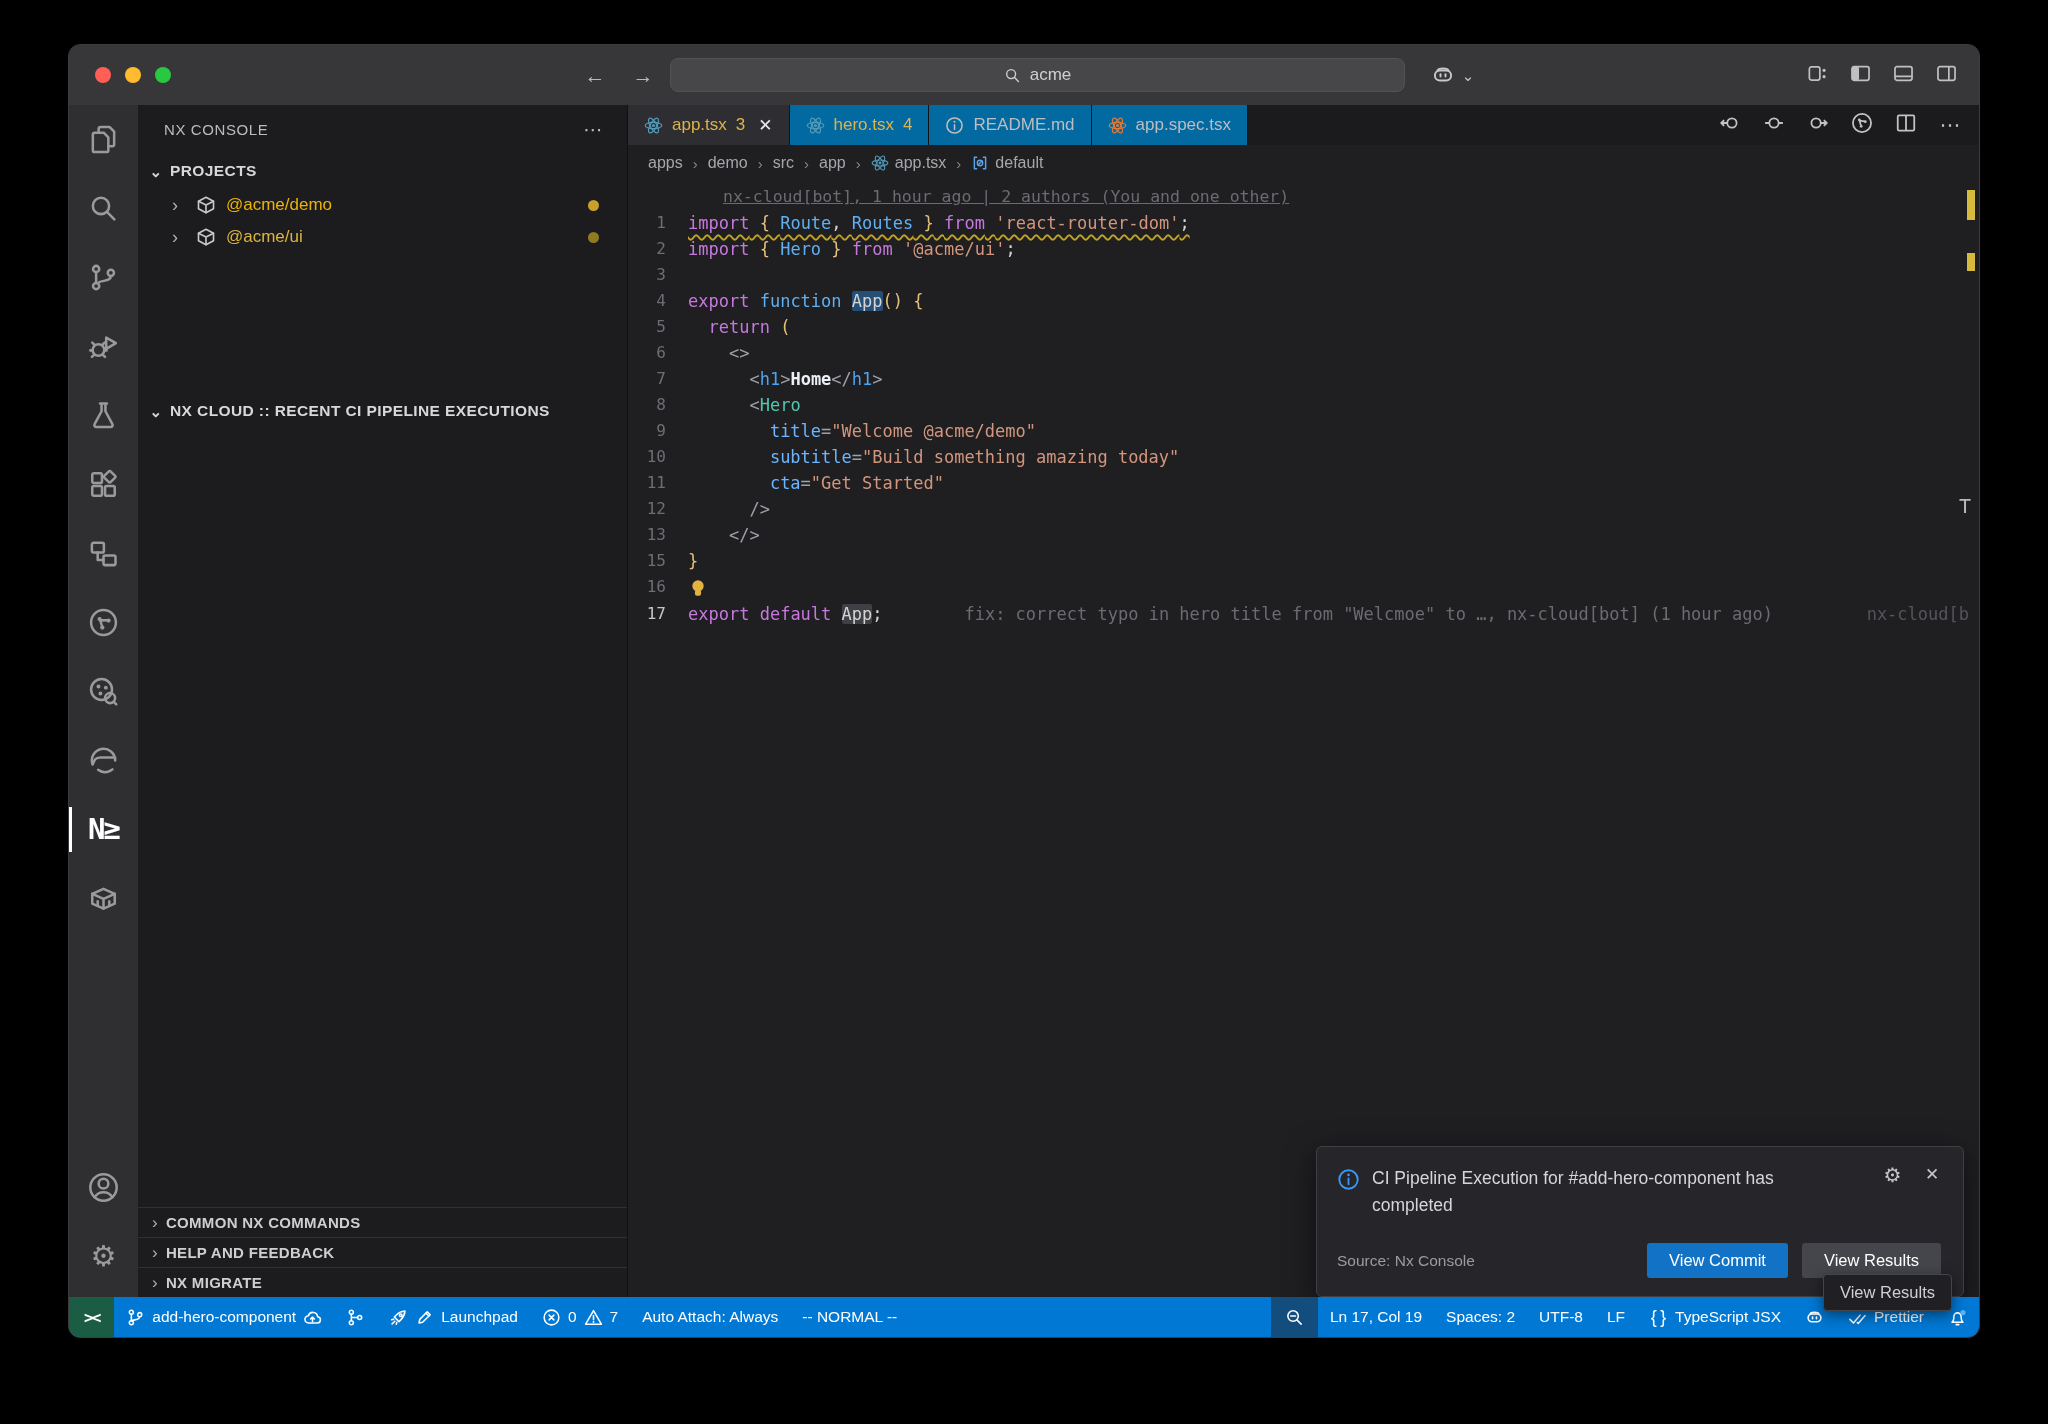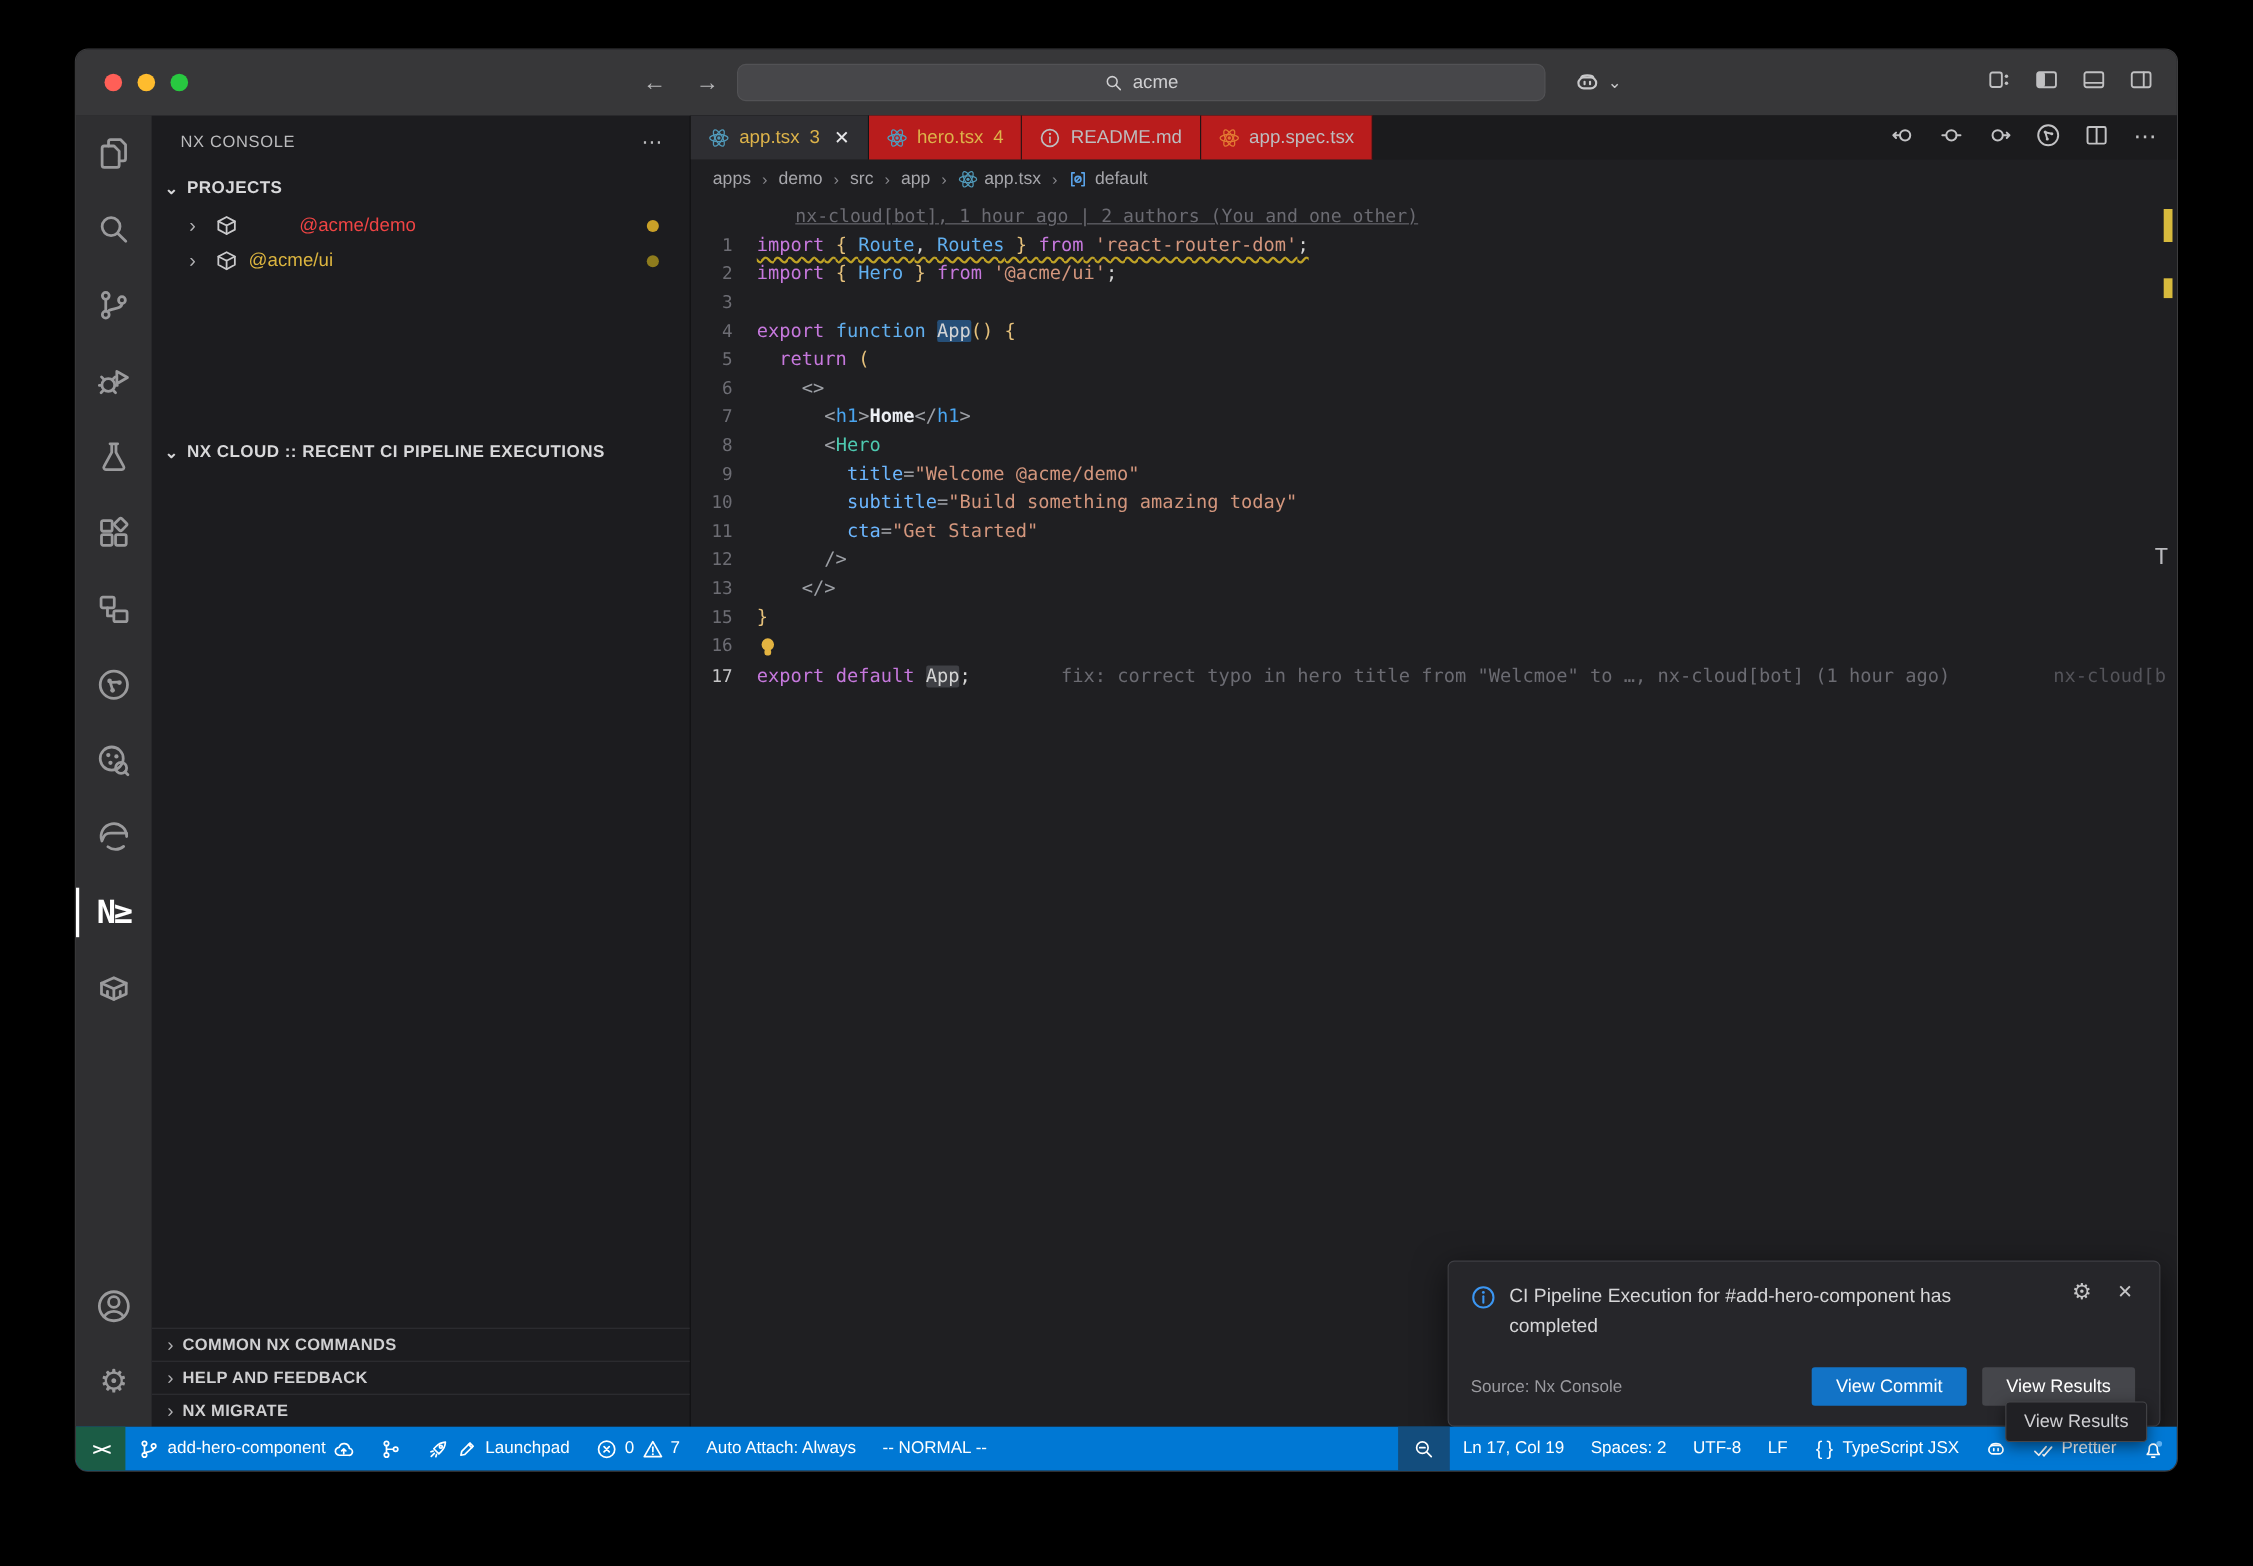--- a/index.html
+++ b/index.html
@@ -55,21 +55,21 @@
   .sb-bottom { margin-top:auto; }
   .collapsed-row { height:30px; border-top:1px solid #303034; display:flex; align-items:center;
     gap:8px; padding-left:14px; font-weight:bold; font-size:15px; letter-spacing:.3px; color:#cfcfd1; }
   .collapsed-row .chev { font-size:17px; color:#b0b0b3; font-weight:normal; }
 
   
   .editor { flex:1 1 auto; display:flex; flex-direction:column; min-width:0;
     background:#1f1f22; position:relative; }
   .tabbar { height:40px; background:#1b1b1d; display:flex; align-items:stretch; flex:0 0 auto; }
   .tab { display:flex; align-items:center; gap:9px; padding:0 16px; font-size:17px;
-    color:#bdbdbf; background:#b91c1c; border-right:1px solid #141416; }
+    color:#bdbdbf; background:#0369a1; border-right:1px solid #141416; }
   .tab.active { background:#2e2e32; color:#e8e8ea; }
   .tab .t-label.gold { color:#ddb34a; }
   .tab .t-badge { color:#ddb34a; }
   .tab .t-close { color:#e8e8ea; font-size:17px; padding-left:4px; }
   .editor-actions { margin-left:auto; display:flex; align-items:center; gap:22px;
     padding-right:18px; color:#c2c2c4; }
   .breadcrumb { height:36px; display:flex; align-items:center; gap:10px; padding-left:20px;
     font-size:16px; color:#a6a6ab; flex:0 0 auto; }
   .breadcrumb .sep { color:#87878c; font-size:15px; }
   .bc-item { display:flex; align-items:center; gap:6px; }
@@ -328,21 +328,21 @@
       </div>
       <div id="proj-items">
           <div class="tree-item">
             <span class="chev">›</span>
             <span class="icn" style="height: 20px; width: 20px; color: rgb(201, 201, 203);">
               <svg width="100%" height="100%" viewBox="0 0 16 16" fill="none" stroke="currentColor" stroke-width="1.3" stroke-linecap="round" stroke-linejoin="round">
                 <path d="M8 1.8 14 5v6L8 14.2 2 11V5z"></path>
                 <path d="M2 5l6 3 6-3M8 8v6.2"></path>
               </svg>
             </span>
-            <span class="lbl" style="color: #ef4444; margin-left: 46px;">@acme/demo</span>
+            <span class="lbl" style="color: #eab308;">@acme/demo</span>
             <span class="dot" style="background: rgb(201, 160, 40);"></span>
           </div>
           <div class="tree-item">
             <span class="chev">›</span>
             <span class="icn" style="height: 20px; width: 20px; color: rgb(201, 201, 203);">
               <svg width="100%" height="100%" viewBox="0 0 16 16" fill="none" stroke="currentColor" stroke-width="1.3" stroke-linecap="round" stroke-linejoin="round">
                 <path d="M8 1.8 14 5v6L8 14.2 2 11V5z"></path>
                 <path d="M2 5l6 3 6-3M8 8v6.2"></path>
               </svg>
             </span>

